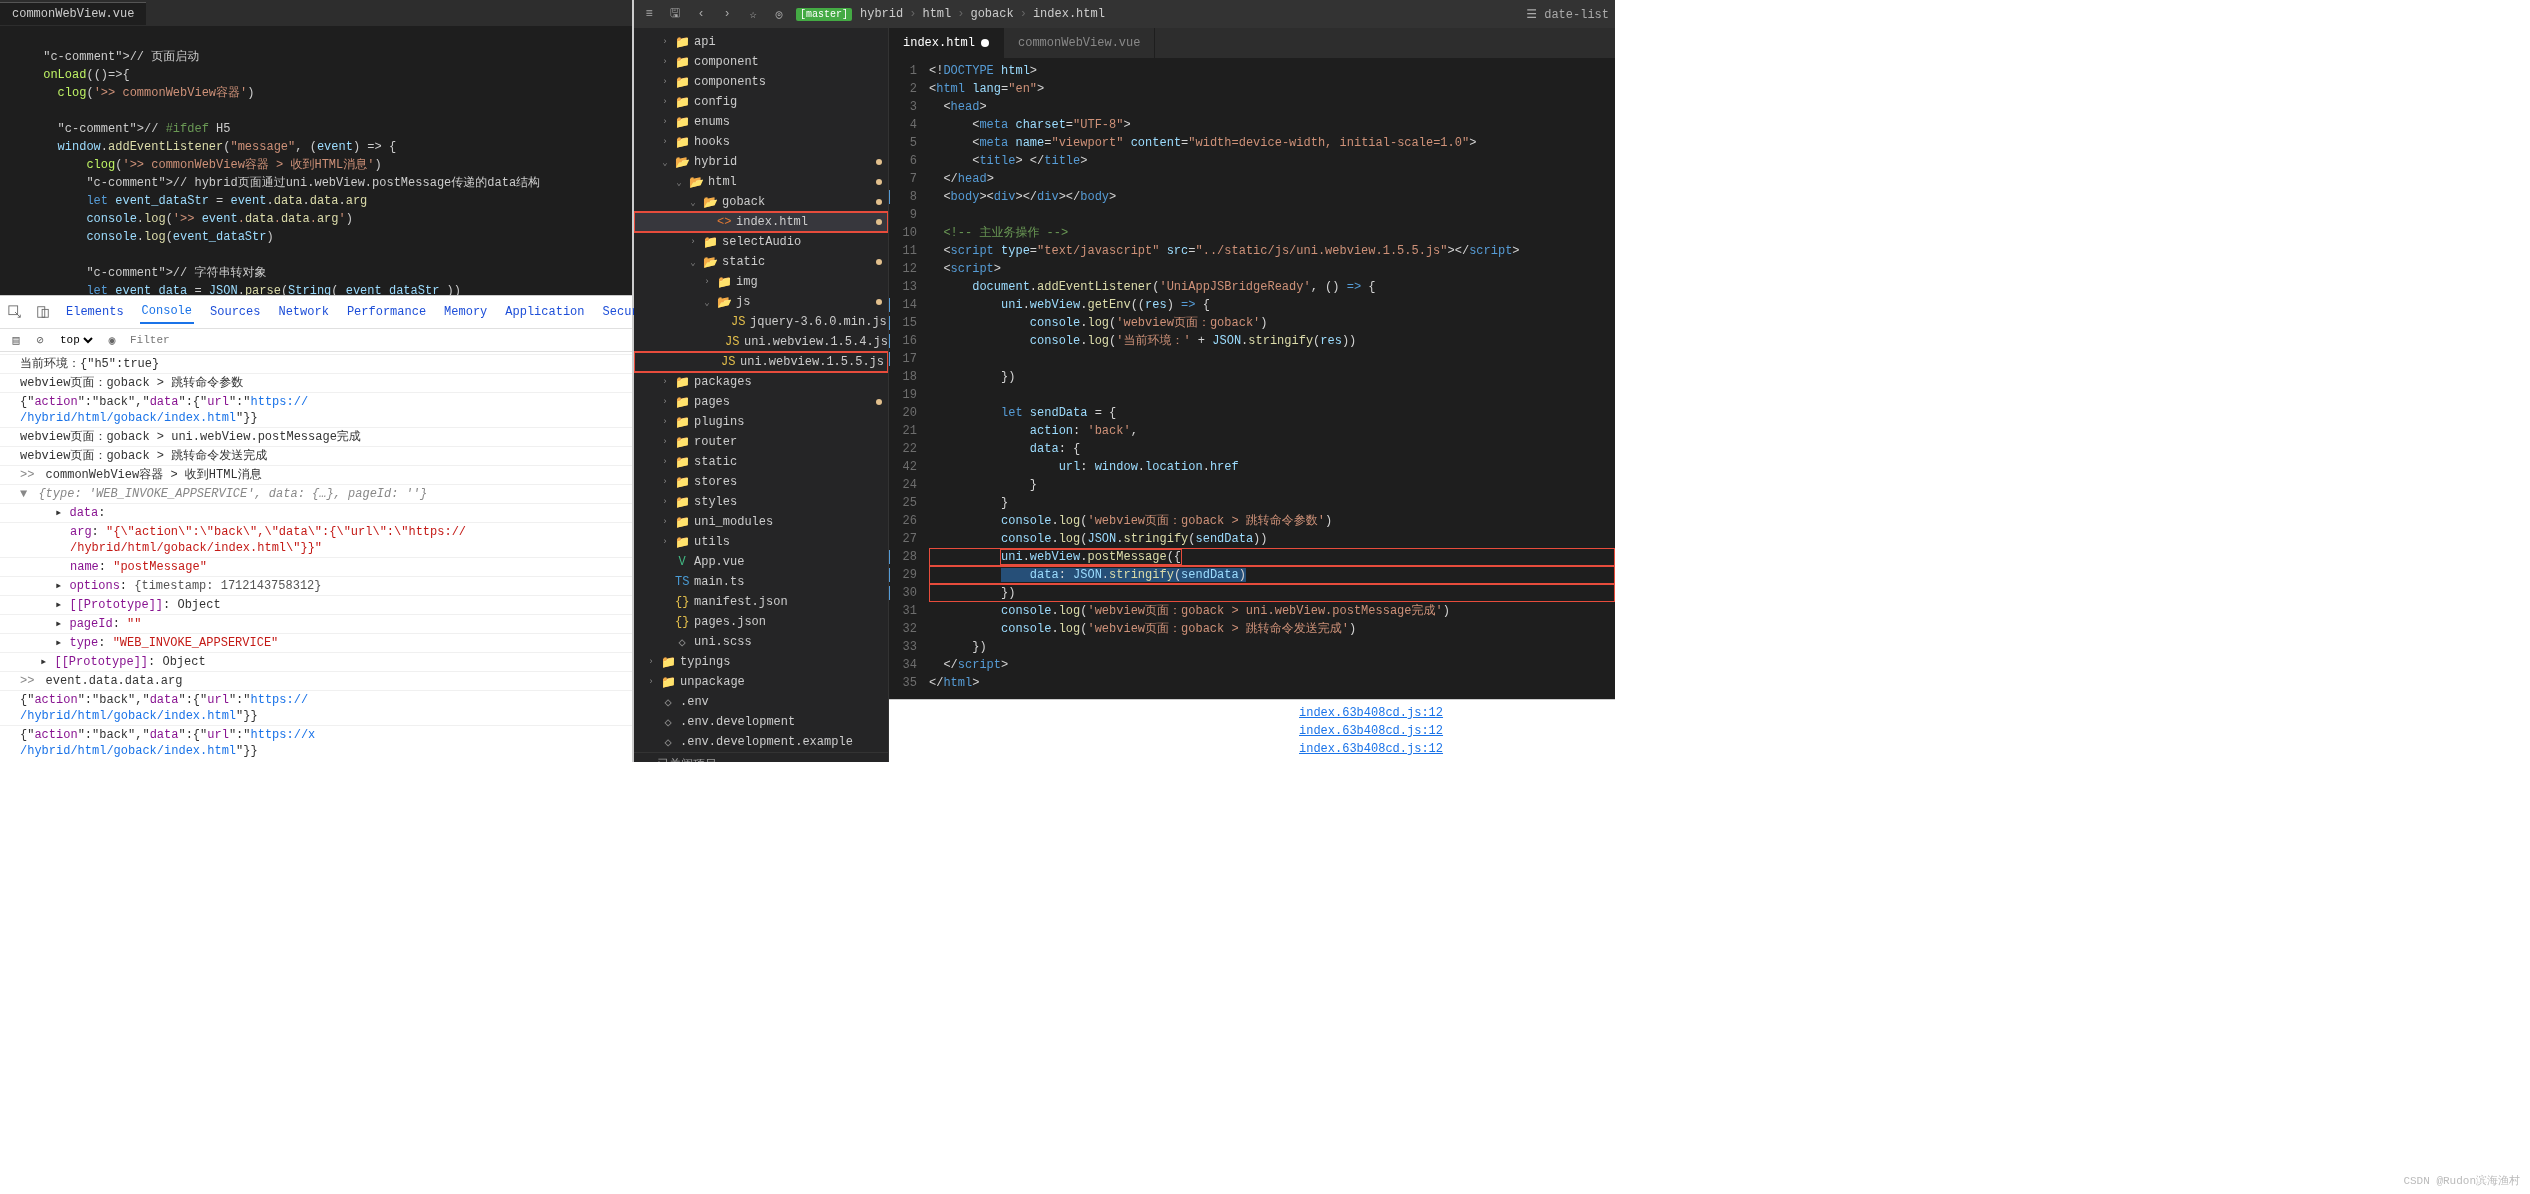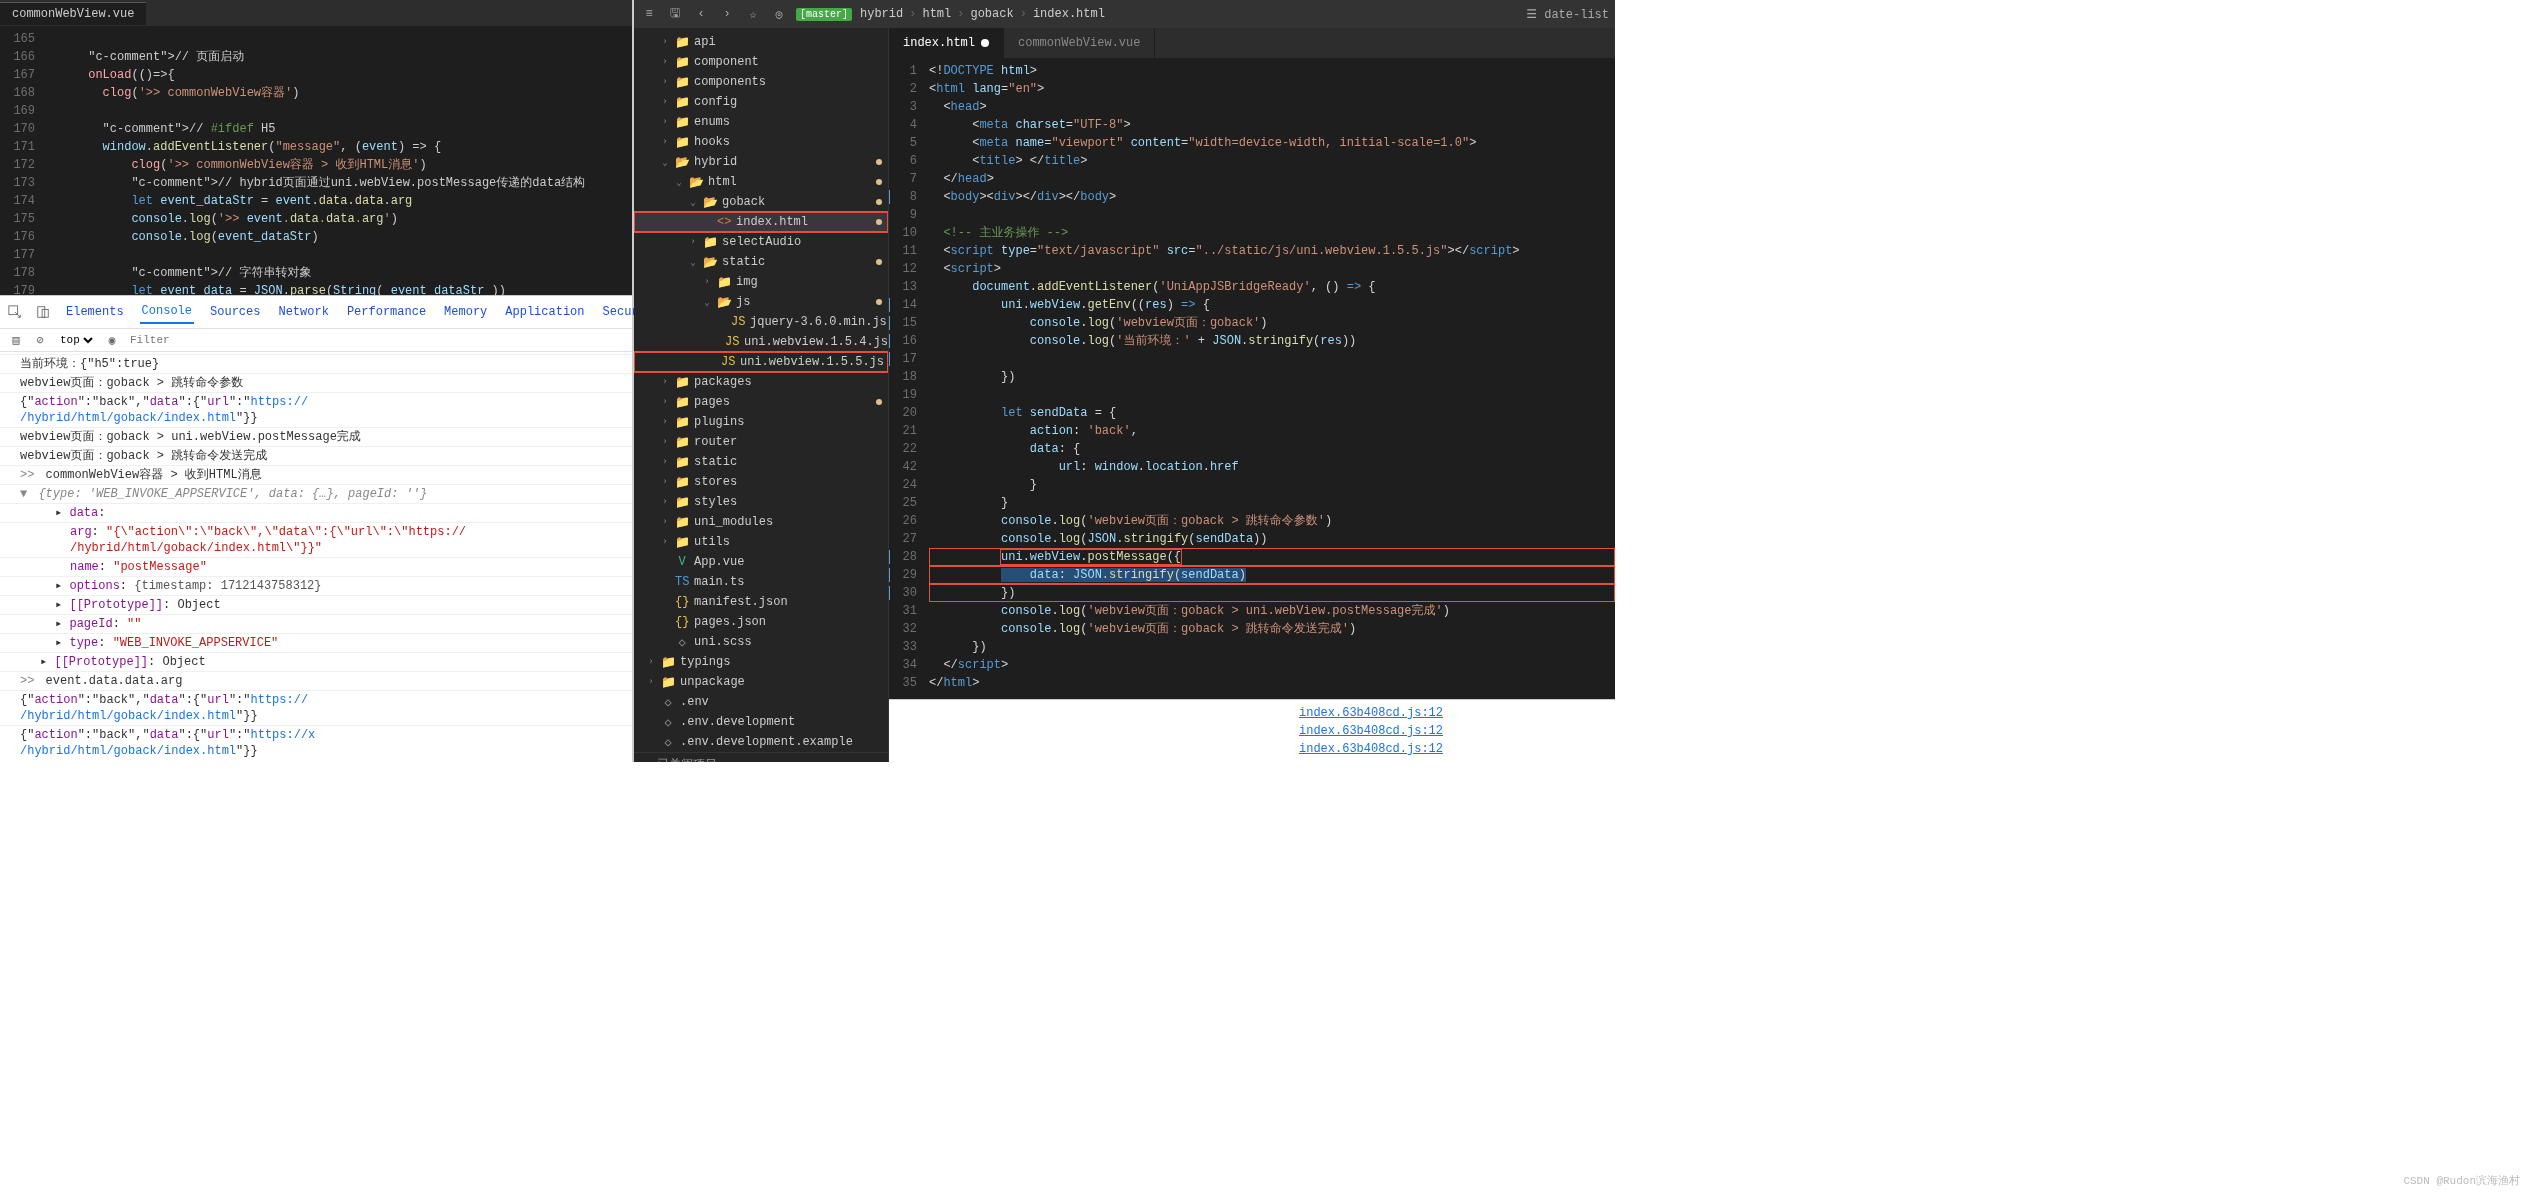--- a/index.html
+++ b/index.html
@@ -13,21 +13,21 @@
 .editor-tab-bar { background: #2d2d2d; display: flex; height: 26px; align-items: center; }
 .editor-tab { padding: 4px 12px; background: #1e1e1e; color: #ccc; border-top: 1px solid #555; }
 .editor-body { display: flex; height: 100%; }
 .gutter { width: 45px; text-align: right; padding-right: 10px; color: #6e6e6e; line-height: 18px; padding-top: 4px; user-select: none; }
 .code-lines { flex: 1; line-height: 18px; padding-top: 4px; white-space: pre; overflow: hidden; }
 .code-lines div { height: 18px; }
 
 
 .c-comment { color: #6a9955; }
 .c-keyword { color: #569cd6; }
-.c-func { color: #fca5a5; }
+.c-func { color: #bef264; }
 .c-string { color: #ce9178; }
 .c-var { color: #9cdcfe; }
 .c-tag { color: #569cd6; }
 .c-attr { color: #9cdcfe; }
 .c-method { color: #dcdcaa; }
 .c-punc { color: #d4d4d4; }
 .c-doctype { color: #569cd6; text-align: right; }
 
 
 .devtools { background: #fff; color: #333; border-top: 1px solid #ccc; display: flex; flex-direction: column; font-family: Arial, sans-serif; }
@@ -100,37 +100,20 @@
 </style>
 </head>
 <body>
 
 <div class="left-pane">
   <div class="editor-dark">
     <div class="editor-tab-bar">
       <div class="editor-tab">commonWebView.vue</div>
     </div>
     <div class="editor-body">
-      <div class="gutter" id="left-gutter">
-          <div>165</div>
-          <div>166</div>
-          <div>167</div>
-          <div>168</div>
-          <div>169</div>
-          <div>170</div>
-          <div>171</div>
-          <div>172</div>
-          <div>173</div>
-          <div>174</div>
-          <div>175</div>
-          <div>176</div>
-          <div>177</div>
-          <div>178</div>
-          <div>179</div>
-        </div>
       <div class="code-lines" id="left-code"><div></div><div>      <span class="&lt;span">"c-comment"</span>&gt;// 页面启动</div><div>      <span class="c-func">onLoad</span>(()=&gt;{</div><div>        <span class="c-func">clog</span>(<span class="c-string">'&gt;&gt; commonWebView容器'</span>)</div><div></div><div>        <span class="&lt;span">"c-comment"</span>&gt;// <span class="c-comment">#ifdef</span> H5</div><div>        <span class="c-var">window</span>.<span class="c-method">addEventListener</span>(<span class="c-string">"message"</span>, (<span class="c-var">event</span>) =&gt; {</div><div>            <span class="c-func">clog</span>(<span class="c-string">'&gt;&gt; commonWebView容器 &gt; 收到HTML消息'</span>)</div><div>            <span class="&lt;span">"c-comment"</span>&gt;// hybrid页面通过uni.webView.postMessage传递的data结构</div><div>            <span class="c-keyword">let</span> <span class="c-var">event_dataStr</span> = <span class="c-var">event</span>.<span class="c-method">data</span>.<span class="c-method">data</span>.<span class="c-method">arg</span></div><div>            <span class="c-var">console</span>.<span class="c-method">log</span>(<span class="c-string">'&gt;&gt; <span class="c-var">event</span>.<span class="c-method">data</span>.<span class="c-method">data</span>.<span class="c-method">arg</span>'</span>)</div><div>            <span class="c-var">console</span>.<span class="c-method">log</span>(<span class="c-var">event_dataStr</span>)</div><div></div><div>            <span class="&lt;span">"c-comment"</span>&gt;// 字符串转对象</div><div>            <span class="c-keyword">let</span> <span class="c-var">event_data</span> = <span class="c-var">JSON</span>.<span class="c-method">parse</span>(<span class="c-var">String</span>( <span class="c-var">event_dataStr</span> ))</div></div>
     </div>
   </div>
 
   <div class="devtools">
     <div class="dt-tabs">
       <span class="dt-icon">
         <svg viewBox="0 0 16 16">
             <rect x="1" y="1" width="10" height="10" fill="none" stroke="#666"></rect>
             <path d="M8 8 L14 14 M11 14 L14 14 L14 11" stroke="#666" fill="none"></path>

